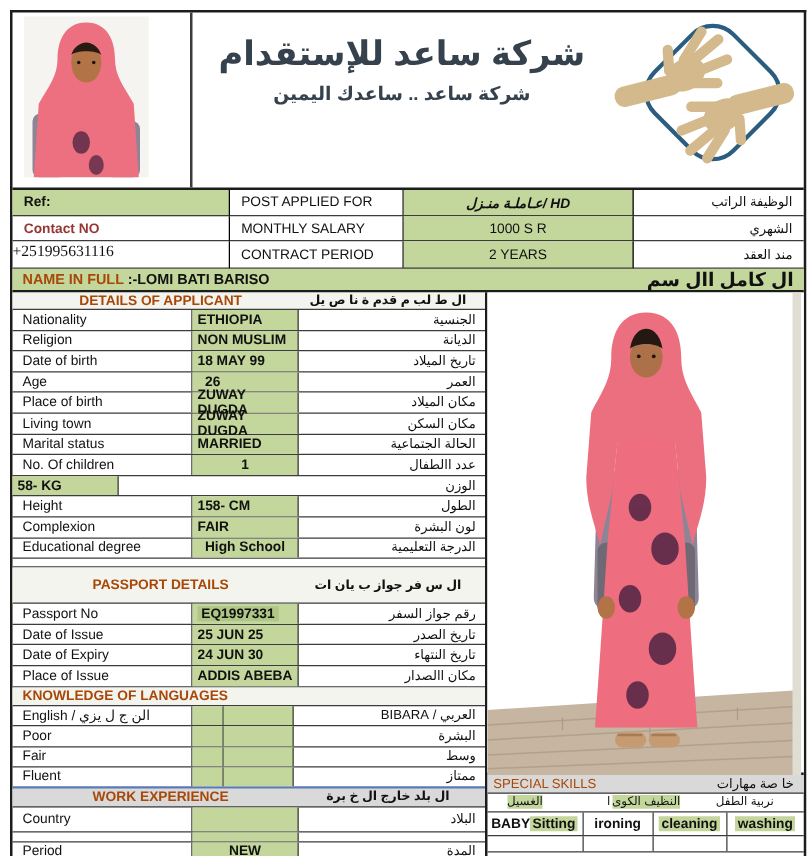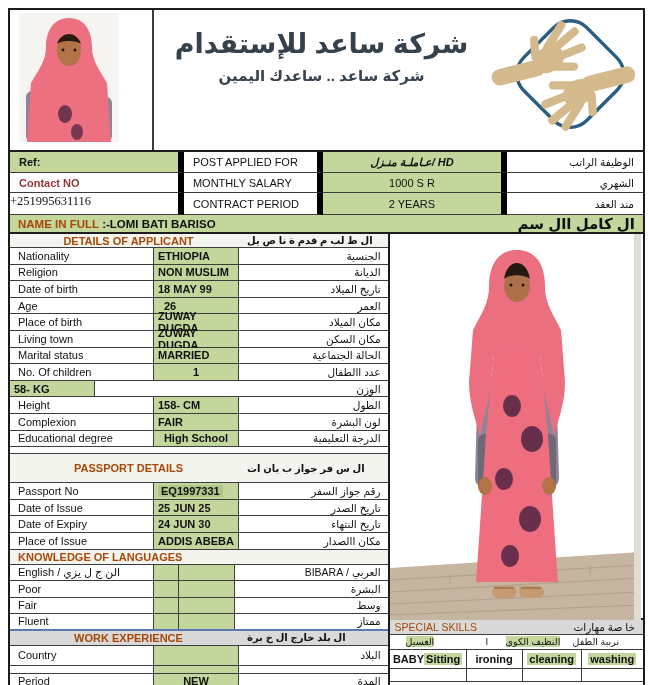--- a/index.html
+++ b/index.html
@@ -11,21 +11,21 @@
   
   .hdr{display:flex;height:142px;border-bottom:2px solid #1c1c1c}
   .photo-cell{width:144px;border-right:2px solid #3c3c3c;padding:3px 0 0 9px}
   .brand-cell{flex:1;position:relative}
   .brand-text{position:absolute;left:4px;right:158px;top:18px;text-align:center;direction:rtl}
   .brand-title{font-size:27px;font-weight:bold;color:#35424e}
   .brand-sub{font-size:15px;font-weight:bold;color:#35424e;margin-top:7px}
   .logo{position:absolute;right:6px;top:2px}
   
   .irow{display:flex}
-  .ic{border-right:6px solid #000000;border-bottom:1px solid #3c3c3c;
+  .ic{border-right:1px solid #000000;border-bottom:1px solid #3c3c3c;
       display:flex;align-items:center;font-size:11px}
   .w1{width:175px}.w2{width:140px}.w3{width:185px}.w4{width:137px;border-right:none}
   .h21{height:21px}.h20{height:20px}.h22{height:22px}
   .green{background:#c3d69b}
   .pad{padding-left:9px}
   .ctr{justify-content:center}
   .arc{direction:rtl;padding-right:9px;font-size:10.5px}
   .bold{font-weight:bold}
   .ital{font-style:italic}
   .red{color:#953735}
@@ -35,21 +35,21 @@
     align-items:center;font-size:11.5px;font-weight:bold;padding:0 8px}
   .rust{color:#a84708}
   .name-ar{margin-left:auto;direction:rtl;font-size:15px}
   
   .body{display:flex;height:453px}
   .ltab{width:382px;border-right:2px solid #1c1c1c;align-self:flex-start;border-bottom:1px solid #3c3c3c}
   .sechdr{display:flex;align-items:center;background:#f3f4ee;border-bottom:1px solid #3c3c3c;
     font-size:11px;font-weight:bold}
   .sechdr .en{width:237px;text-align:center;color:#a84708}
   .sechdr .en.left{text-align:left;padding-left:8px;width:auto}
-  .sechdr .arh{flex:1;direction:rtl;padding-right:14px;font-size:10px;color:#111;text-align:left}
+  .sechdr .arh{flex:1;direction:rtl;padding-right:14px;font-size:10px;color:#111;text-align:center}
   .h14{height:14px}.h17{height:29px}.h15{height:15px}
   .drow{display:flex;border-bottom:1px solid #3c3c3c;height:16.6px;font-size:11px}
   .dc{display:flex;align-items:center}
   .dc1{width:144px;padding-left:8px;border-right:1px solid #3c3c3c}
   .dc2{width:85px;background:#c3d69b;font-weight:bold;padding-left:4px;border-right:1px solid #3c3c3c}
   .dc2.ctr{justify-content:center;padding-left:0}
   .dc3{flex:1;direction:rtl;padding-right:7px;font-size:10.5px}
   .gap{height:7px;border-bottom:1px solid #3c3c3c}
   .lrow{display:flex;border-bottom:1px solid #3c3c3c;height:16.5px;font-size:11px}
   .lc1{width:144px;padding-left:8px;border-right:1px solid #3c3c3c;display:flex;align-items:center}
@@ -63,21 +63,21 @@
   
   .rpanel{width:255px;display:flex;flex-direction:column}
   .photo-big{height:386px;border-bottom:2px solid #1c1c1c;position:relative;background:#fff}
   .skills-hdr{height:15px;background:#d9d9d9;display:flex;align-items:center;
     font-size:10.5px;border-bottom:1px solid #3c3c3c}
   .skills-hdr .en{font-weight:normal;color:#a84708;padding-left:5px}
   .skills-hdr .arh{margin-left:auto;direction:rtl;padding-right:8px;font-size:10.5px}
   .skills-ar-row{height:15px;position:relative;border-bottom:1px solid #3c3c3c;font-size:9.5px}
   .skills-ar-row span{position:absolute;top:1px;direction:rtl}
   .hl{background:#c3d69b}
-  .skp1{left:16px}.skp2{left:96px}.skp3{left:116px}.skp4{left:183px}
+  .skp1{left:16px}.skp2{left:96px}.skp3{left:100px}.skp4{left:183px}
   .skills-en-row{display:flex;height:19px;border-bottom:1px solid #3c3c3c;
     font-size:11px;font-weight:bold}
   .skc{display:flex;align-items:center;justify-content:center;border-right:1px solid #3c3c3c}
   .sk1{width:77px}.sk2{width:56px}.sk3{width:59px}.sk4{flex:1;border-right:none}
   .skills-empty{display:flex;height:13px;border-bottom:1px solid #3c3c3c}
   .hlw{background:#c3d69b;padding:0 2px}
 </style>
 </head>
 <body>
 

